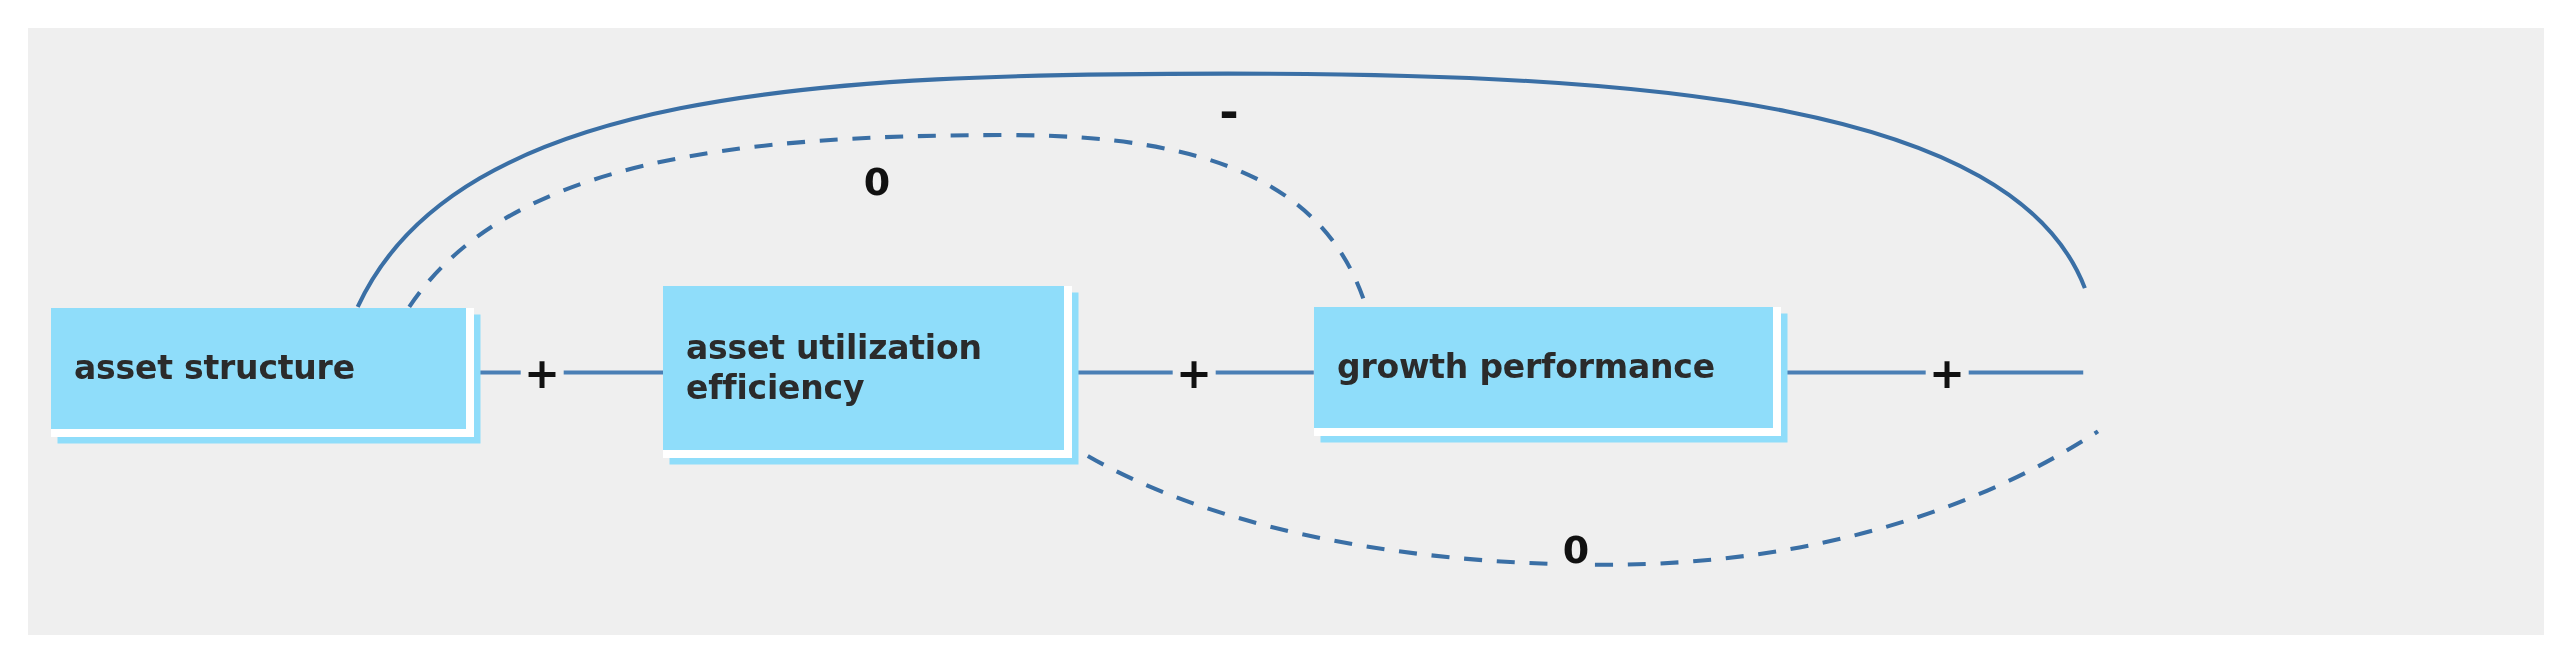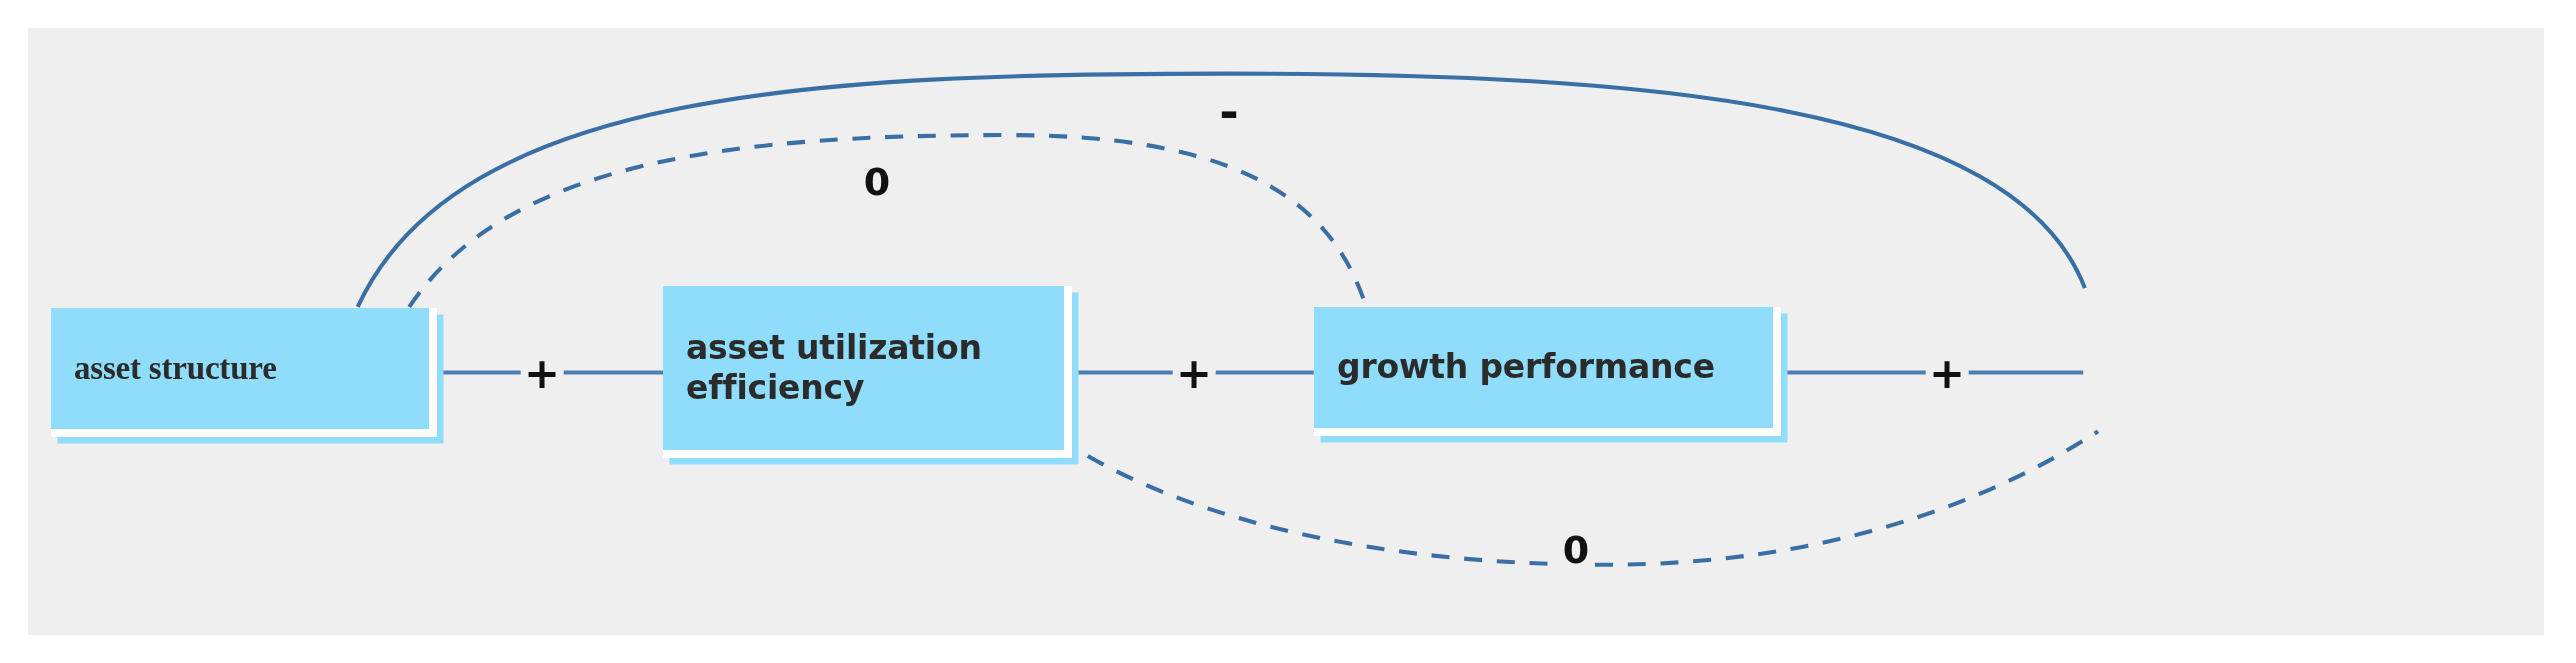--- a/index.html
+++ b/index.html
@@ -90,21 +90,21 @@
     <line x1="1310" y1="455" x2="1605" y2="455" stroke="#4a7fb5" stroke-width="5"></line>
     <line x1="2175" y1="455" x2="2545" y2="455" stroke="#4a7fb5" stroke-width="5"></line>
 
     <path d="M 437 375 C 560 108, 1010 90, 1500 90 C 2010 90, 2460 125, 2547 352" fill="none" stroke="#3a6fa5" stroke-width="5"></path>
 
     <path d="M 500 375 C 620 195, 900 165, 1230 165 C 1480 165, 1620 225, 1668 372" fill="none" stroke="#3a6fa5" stroke-width="5" stroke-dasharray="22 18"></path>
 
     <path d="M 1295 536 C 1450 640, 1700 690, 1960 690 C 2220 690, 2420 620, 2563 527" fill="none" stroke="#3a6fa5" stroke-width="5" stroke-dasharray="22 18"></path>
   </svg>
 
-  <div class="node" style="left:51px; top:308px; width:386px; height:129px;font-family:Liberation Serif, serif;">
+  <div class="node" style="left:51px; top:308px; width:423px; height:129px;">
     <span class="node-label">asset structure</span>
   </div>
 
   <div class="node" style="left:663px; top:286px; width:409px; height:172px;">
     <span class="node-label">asset utilization
 efficiency</span>
   </div>
 
   <div class="node" style="left:1314px; top:307px; width:467px; height:129px;">
     <span class="node-label">growth performance</span>

